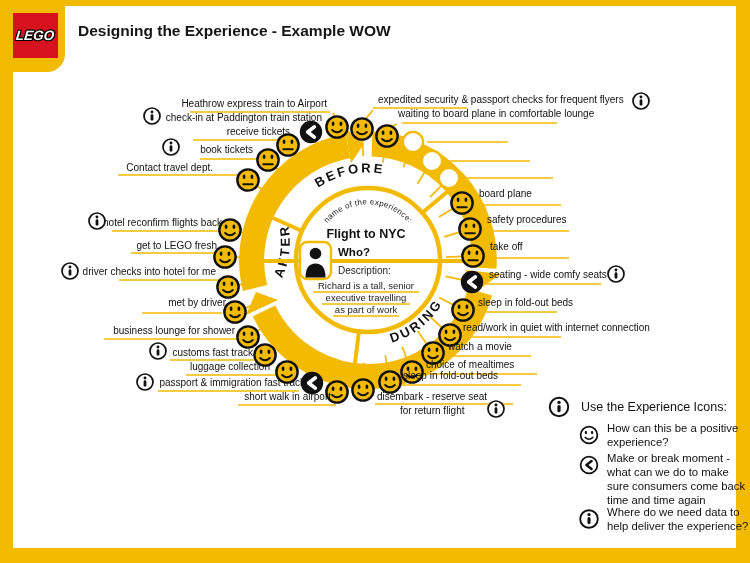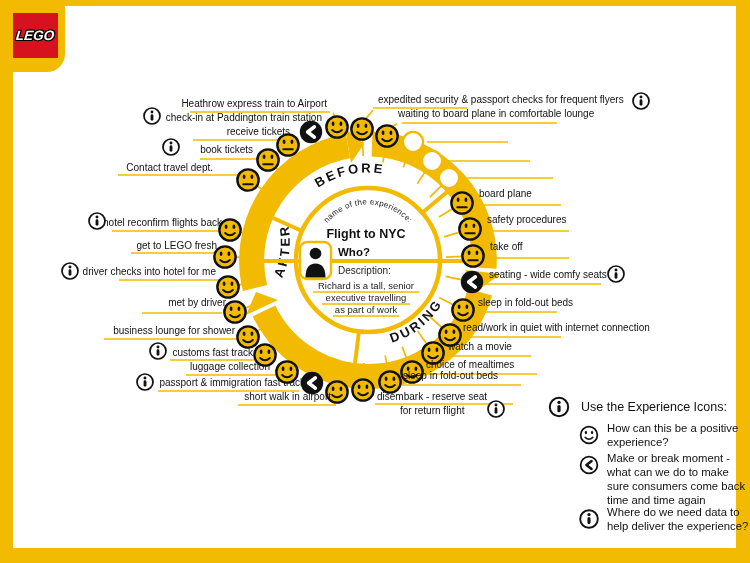--- a/index.html
+++ b/index.html
@@ -39,20 +39,21 @@
 
 <div id="canvas">
   <div class="bar" id="bar-top"></div>
   <div class="bar" id="bar-left"></div>
   <div class="bar" id="bar-right"></div>
   <div class="bar" id="bar-bottom"></div>
   <div id="logo-block"></div>
   <div id="lego-logo">
       <span>LEGO</span>
     </div>
+  <div id="page-title">Designing the Experience - Example WOW</div>
 
   <svg id="diagram" width="750" height="563" viewBox="0 0 750 563">
     <defs>
       <symbol id="f-happy" viewBox="-15 -15 30 30">
         <circle r="11.4" fill="#F2BA00" stroke="#111" stroke-width="2.6"></circle>
         <ellipse cx="-4.2" cy="-3.4" rx="1.5" ry="2.4" fill="#111"></ellipse>
         <ellipse cx="4.2" cy="-3.4" rx="1.5" ry="2.4" fill="#111"></ellipse>
         <path d="M-5.2 3.2 Q0 8.2 5.2 3.2" fill="none" stroke="#111" stroke-width="2" stroke-linecap="round"></path>
       </symbol>
       <symbol id="f-neutral" viewBox="-15 -15 30 30">

